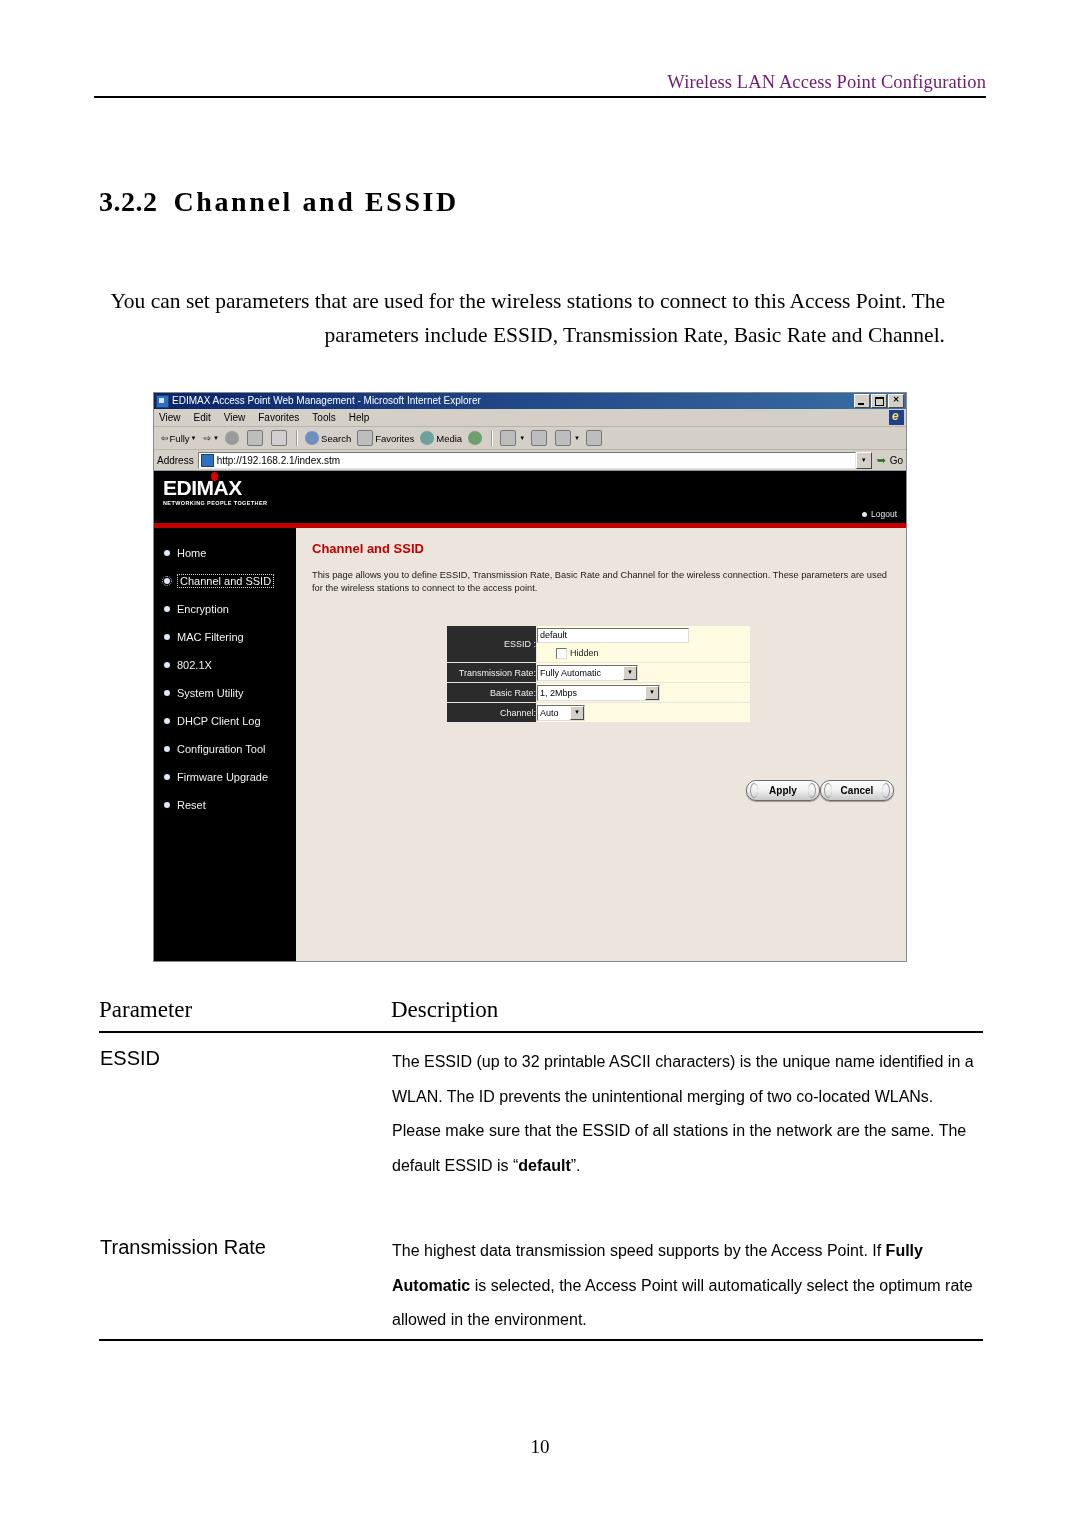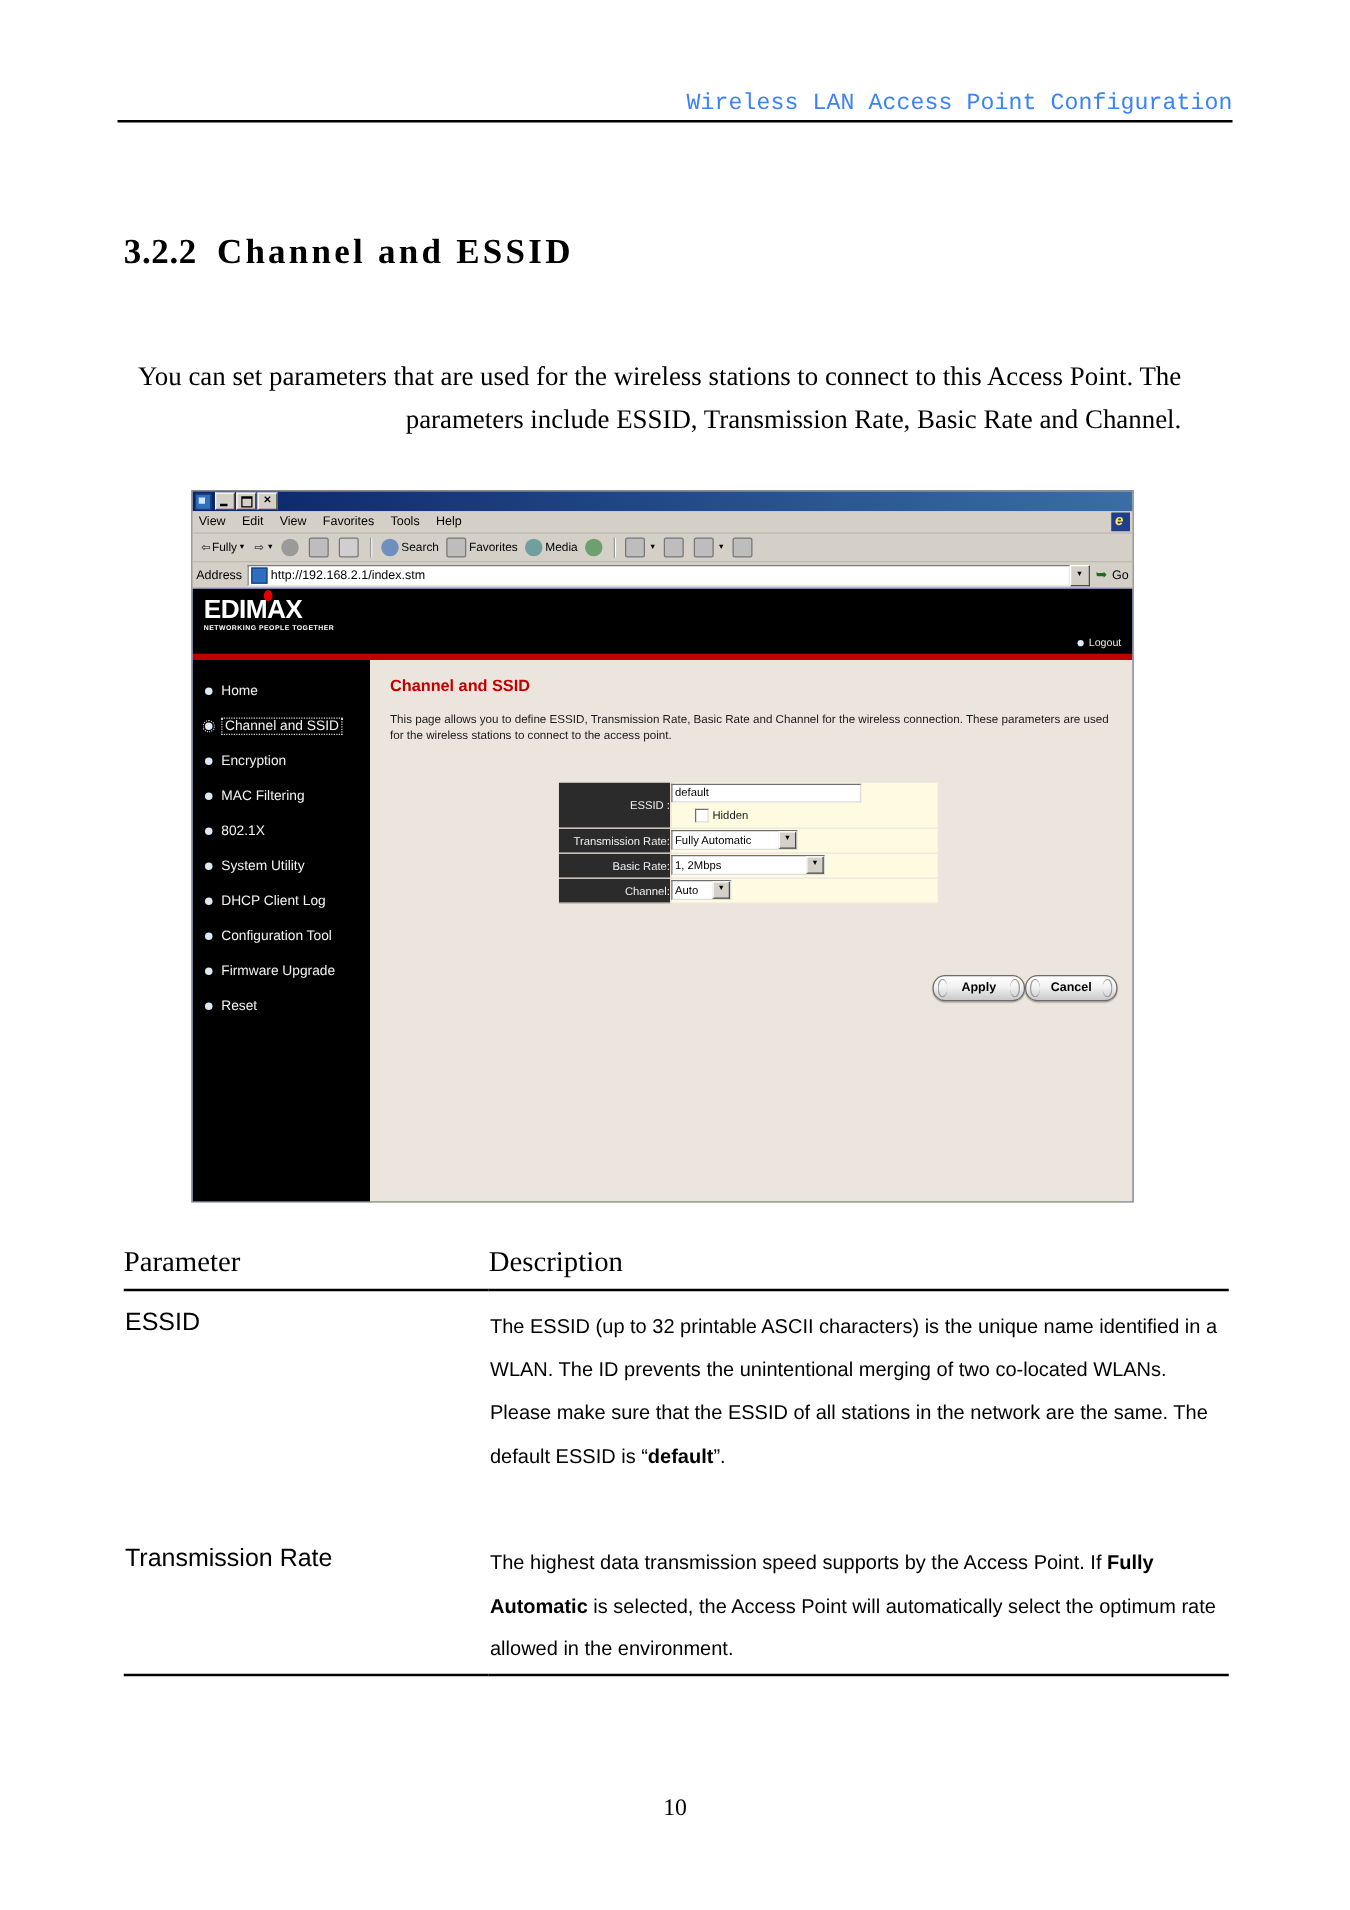--- a/index.html
+++ b/index.html
@@ -20,24 +20,24 @@
   .doc-header {
     position: absolute;
     left: 94px;
     top: 72px;
     width: 892px;
     border-bottom: 2px solid #000;
     padding-bottom: 3px;
     text-align: right;
   }
   .doc-header-text {
-    font-family: Liberation Mono, monospace;
+    font-family: Liberation Serif, serif;
     font-size: 18.5px;
     letter-spacing: 0.1px;
-    color: #3b82f6;
+    color: #701a75;
   }
 
   
   .section-heading {
     position: absolute;
     left: 99px;
     top: 186px;
     font-family: "Liberation Serif", serif;
     font-weight: bold;
     font-size: 28px;
@@ -257,21 +257,21 @@
     color: #1b6f1b;
     font-size: 11px;
     line-height: 11px;
     flex: 0 0 auto;
   }
 
   
   .page {
     position: relative;
     height: 491px;
-    background: #1d4ed8;
+    background: #737373;
     overflow: hidden;
   }
   .page-banner {
     height: 52px;
     background: #000;
     position: relative;
   }
   .brand {
     position: absolute;
     left: 9px;
@@ -591,20 +591,21 @@
 <div class="section-heading">
   <span class="num">3.2.2</span><span>Channel and ESSID</span>
 </div>
 
 <p class="intro">You can set parameters that are used for the wireless stations to connect to this Access Point. The parameters include ESSID, Transmission Rate, Basic Rate and Channel.</p>
 
 <div class="browser">
 
   <div class="titlebar">
     <span class="titlebar-icon"></span>
+    <span class="titlebar-text">EDIMAX Access Point Web Management - Microsoft Internet Explorer</span>
     <span class="winbtns">
       <span class="winbtn min"></span>
       <span class="winbtn max"></span>
       <span class="winbtn close">✕</span>
     </span>
   </div>
 
   <div class="menubar">
     <span class="menu-item">View</span>
     <span class="menu-item">Edit</span>

